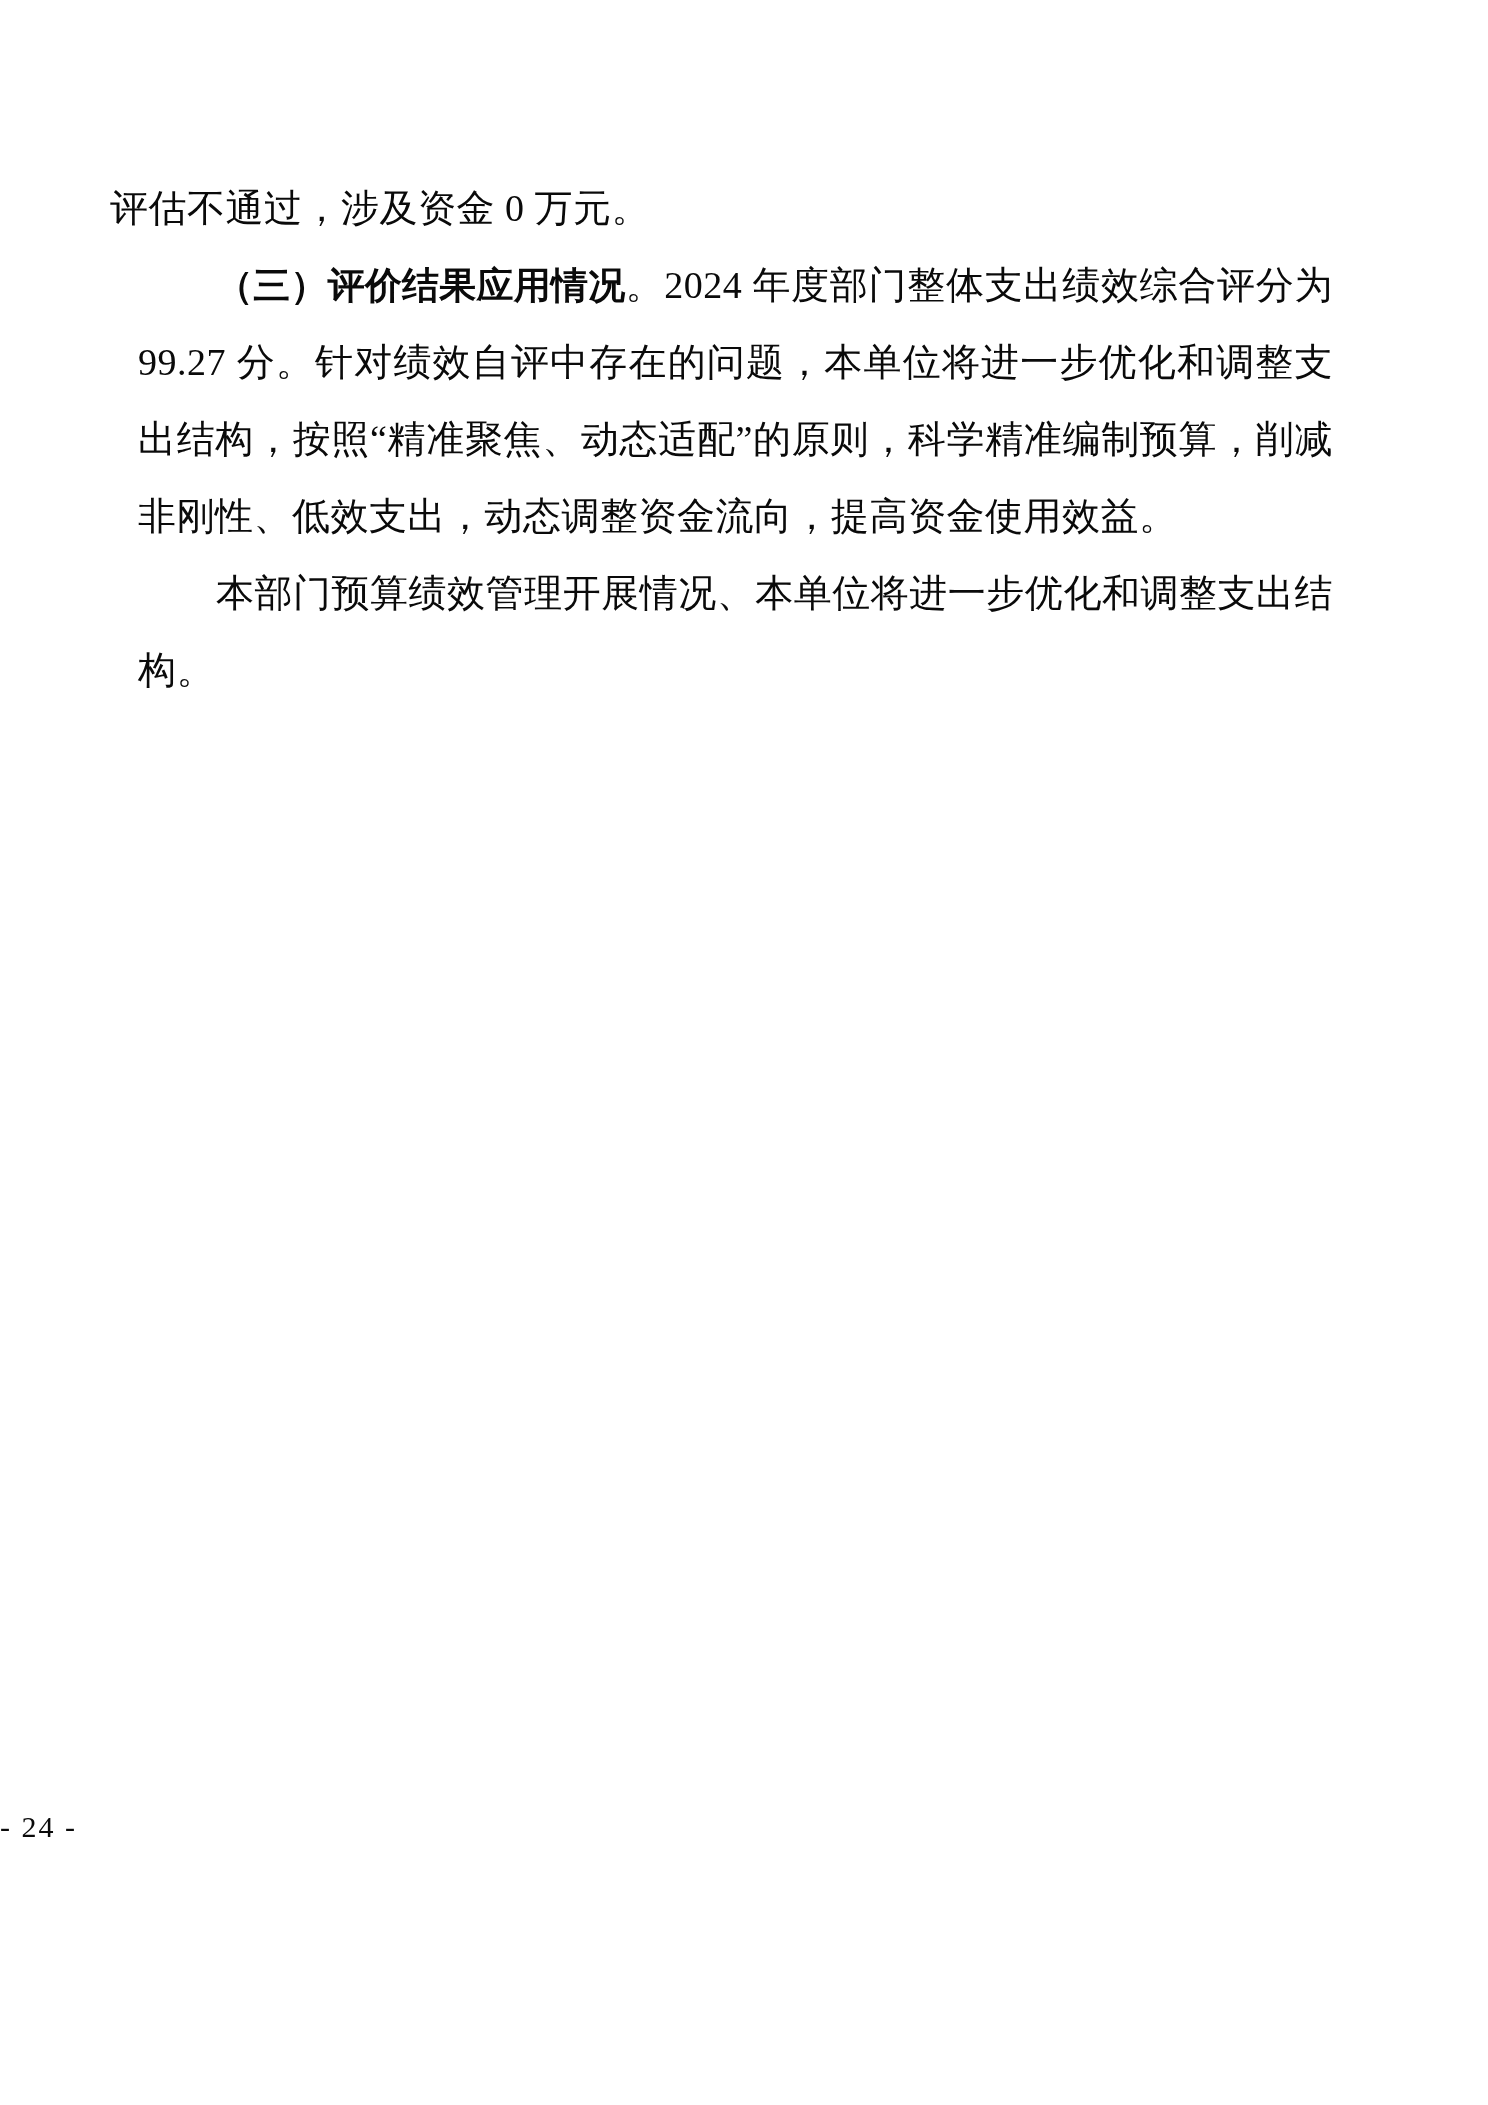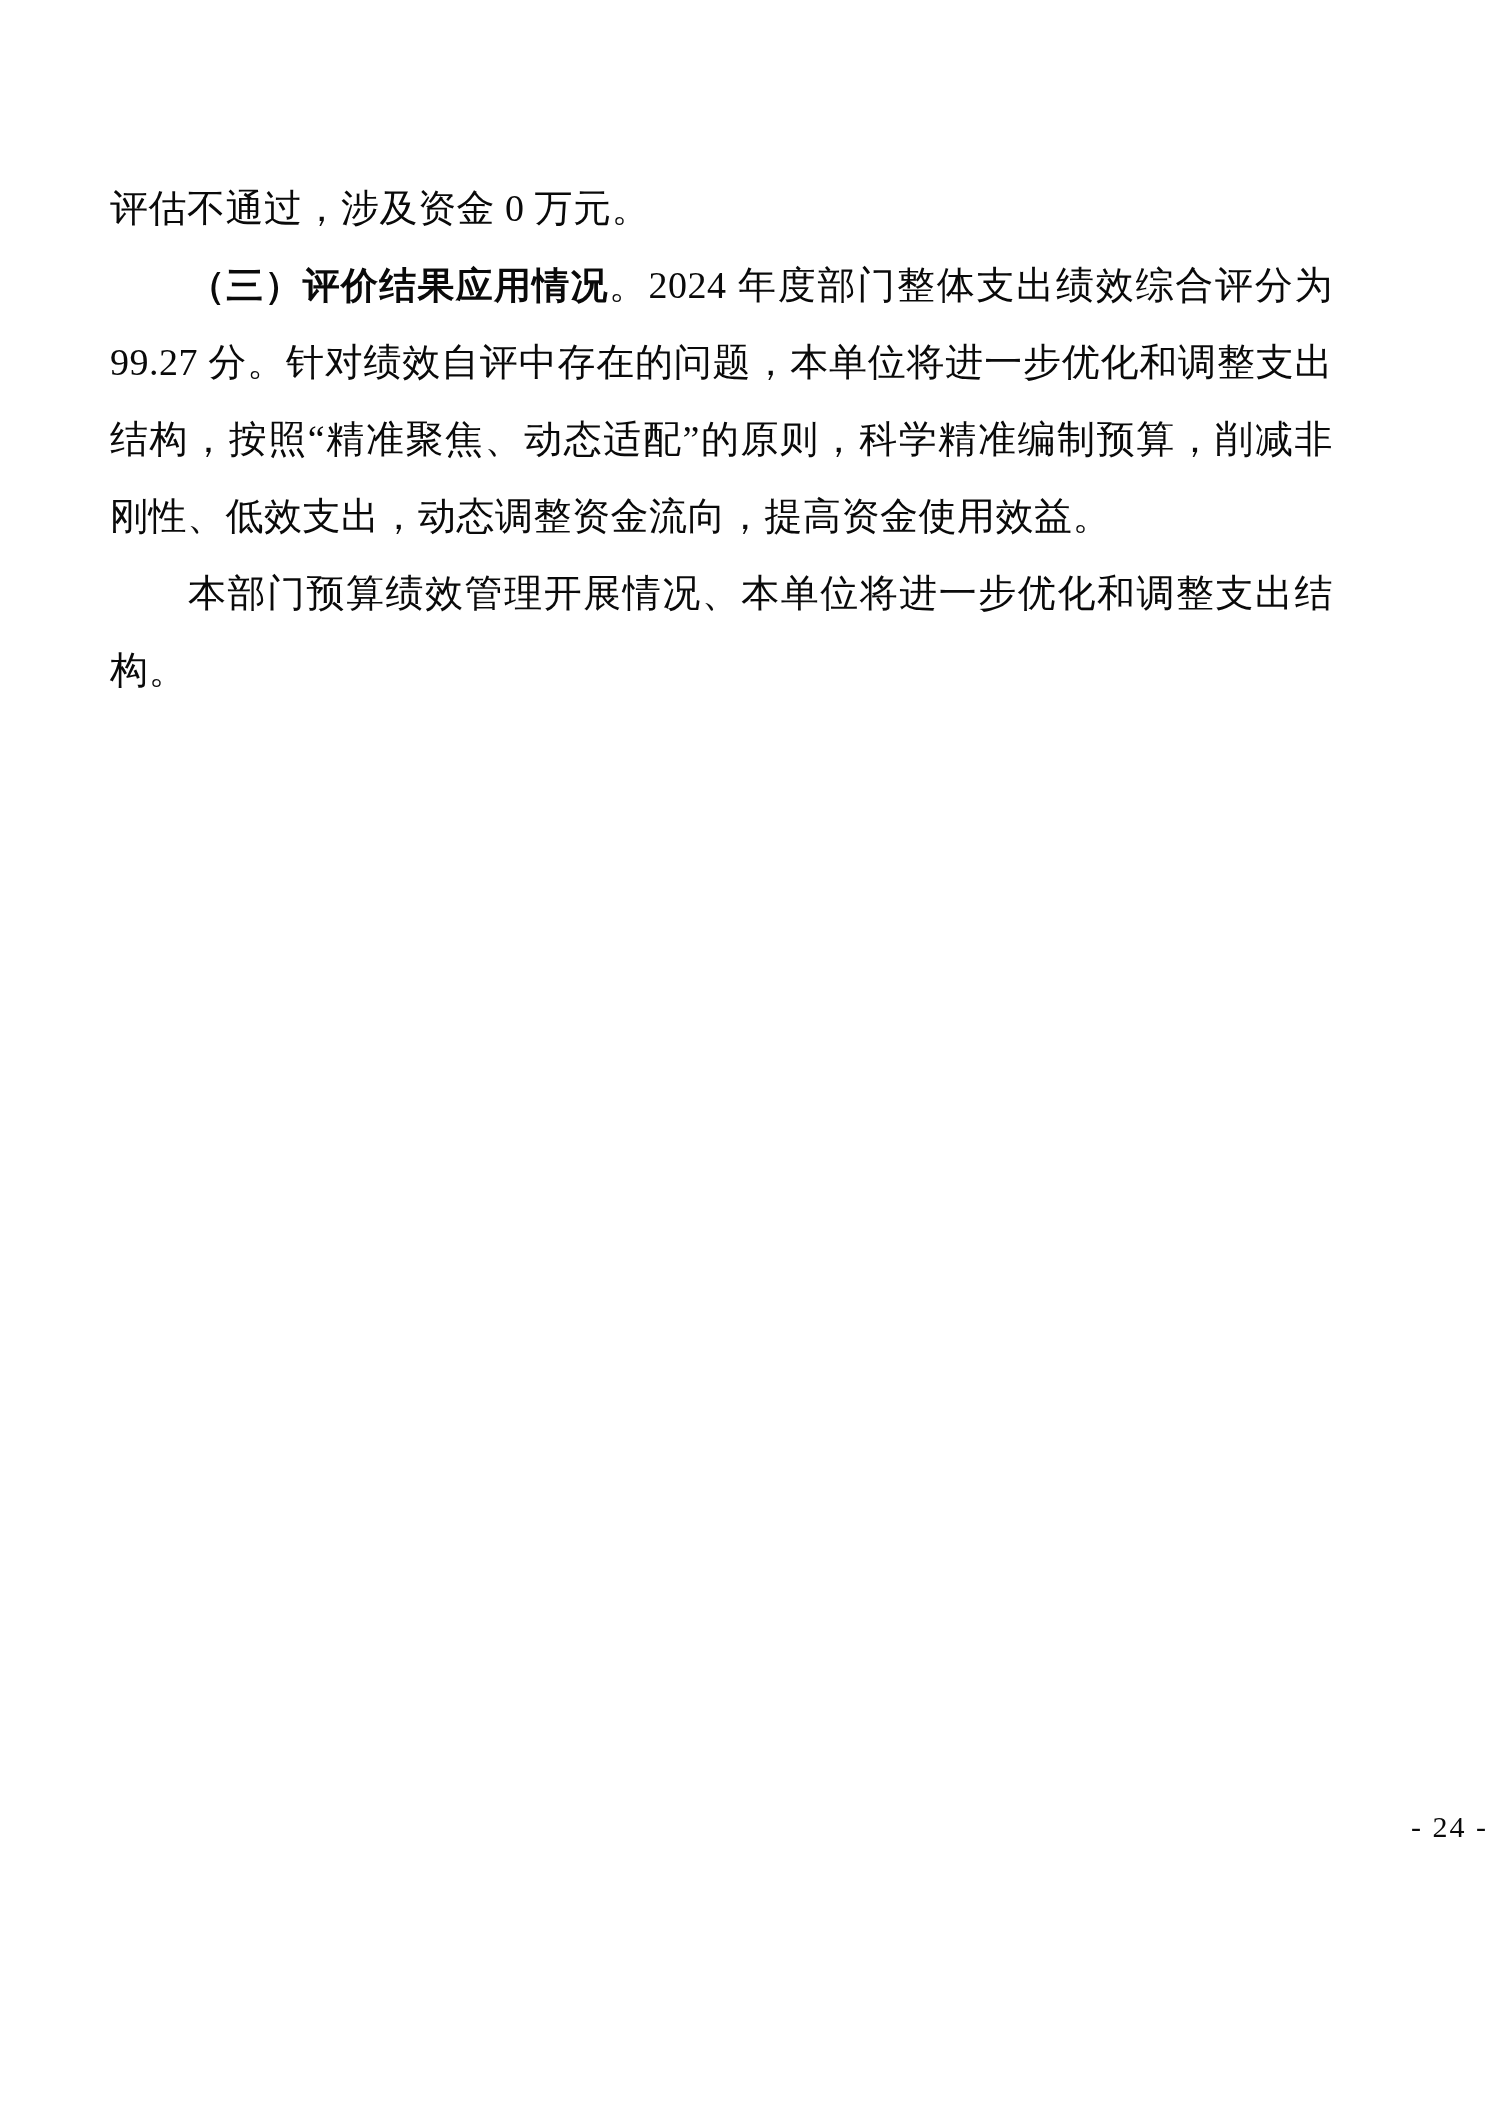--- a/index.html
+++ b/index.html
@@ -33,33 +33,34 @@
   }
   .para {
     margin: 0;
     text-indent: 0;
   }
   .para.indent {
     text-indent: 78px;
   }
   .para + .para {
     margin-top: 0;
+    margin-left: 28px;
   }
   .heading-run {
     font-family: "DejaVu Sans", "Liberation Sans", sans-serif;
     font-weight: bold;
     font-size: 37px;
     letter-spacing: 0px;
   }
   .page-number {
     position: absolute;
     left: 0;
     right: 0;
     top: 1810px;
-    text-align: right;
+    text-align: left;
     font-size: 30px;
     font-family: "Liberation Serif", "DejaVu Serif", serif;
     color: #0a0a0a;
     letter-spacing: 2px;
   }
 </style>
 </head>
 <body>
 
 <div class="page">

